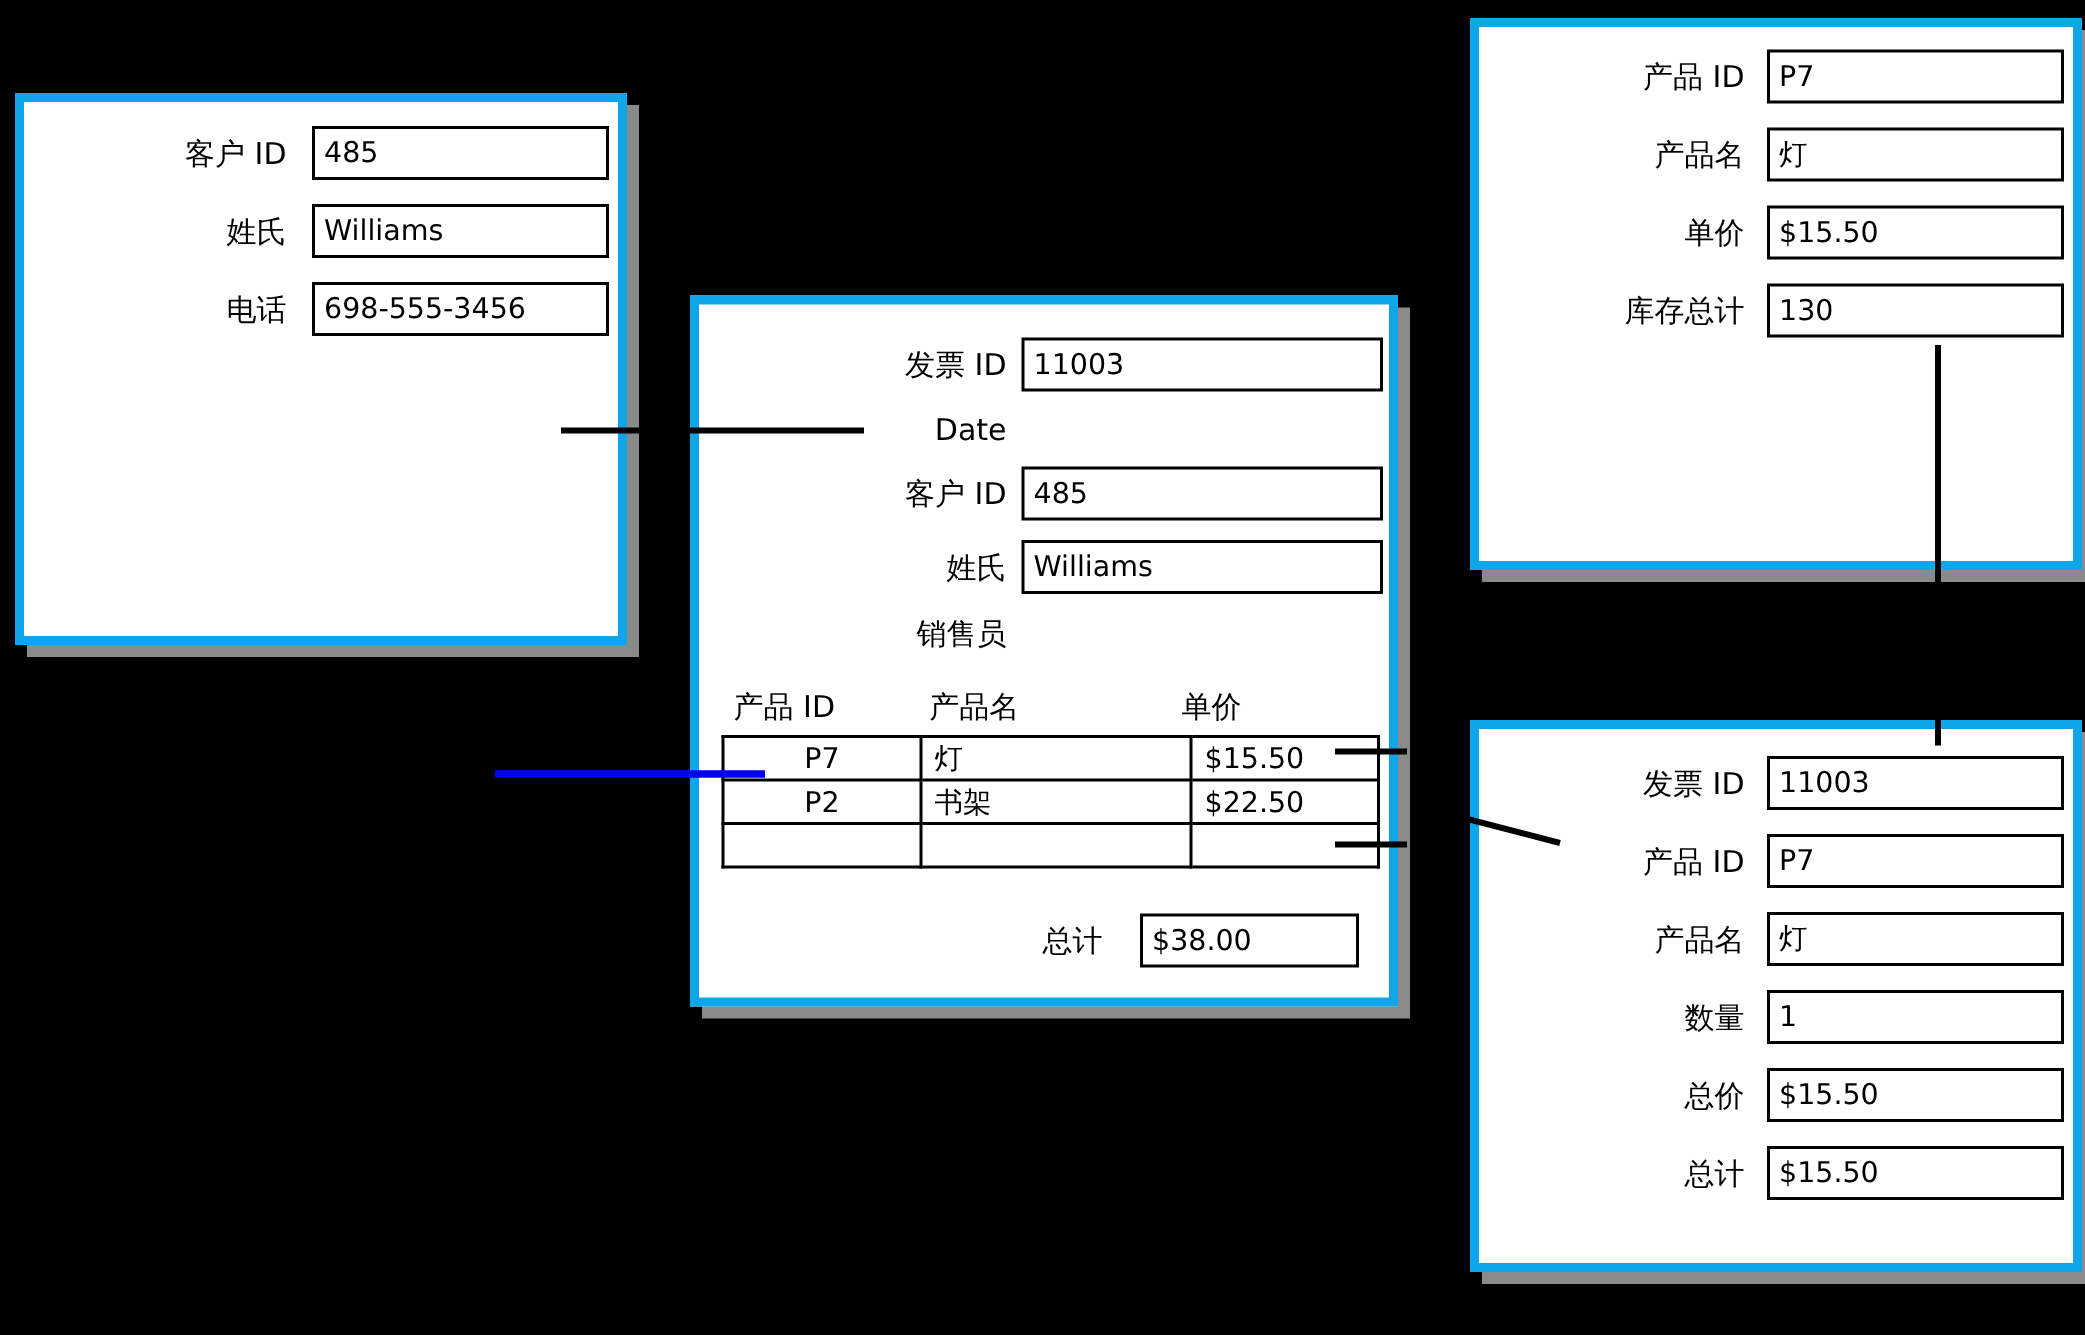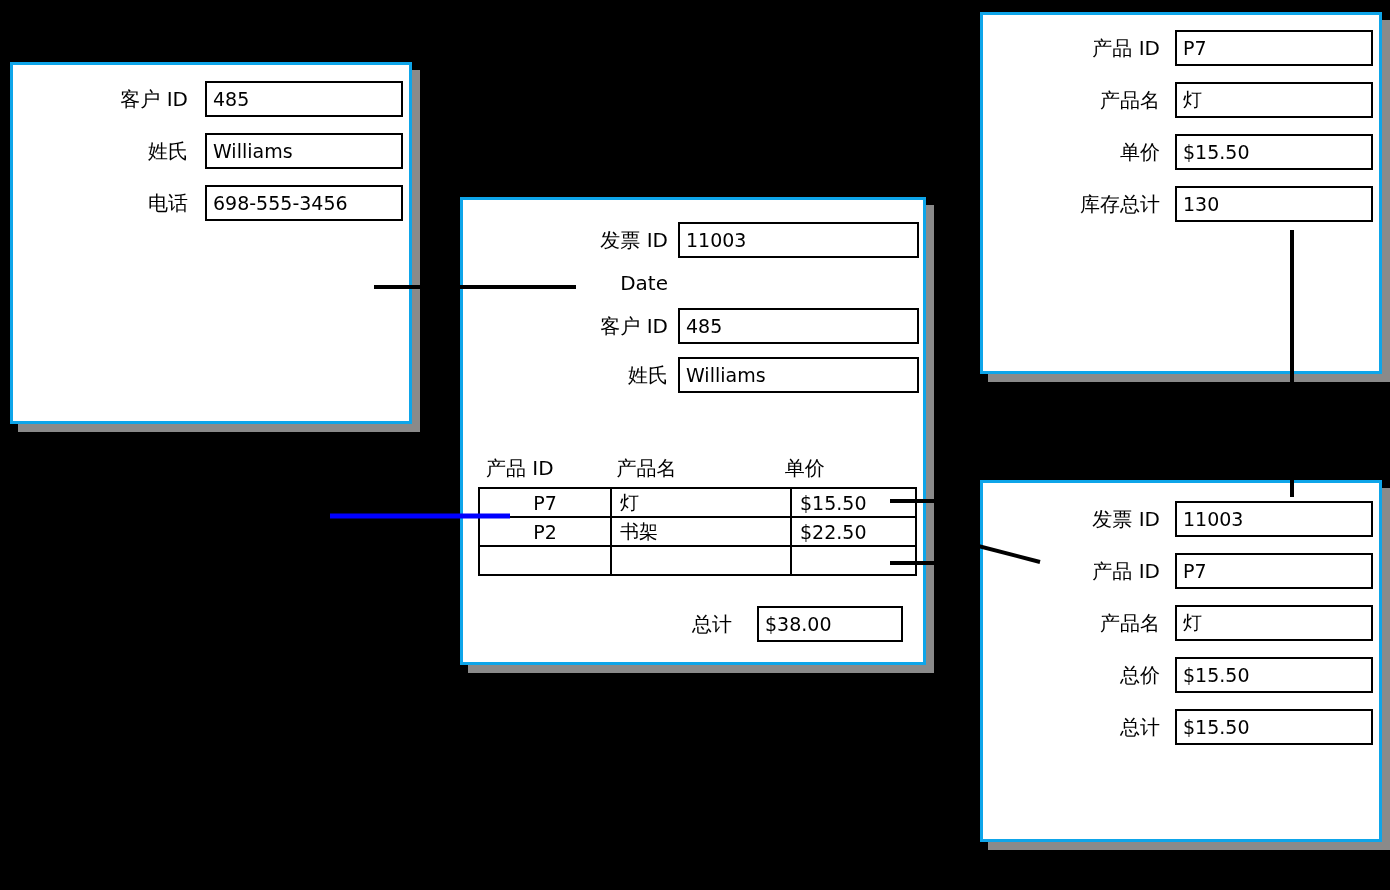--- a/index.html
+++ b/index.html
@@ -7,21 +7,21 @@
     width: 1390px; height: 890px;
     background: #000000;
     position: relative;
     overflow: hidden;
     font-family: "DejaVu Sans", "Liberation Sans", sans-serif;
     color: #000;
   }
   .panel {
     position: absolute;
     background: #ffffff;
-    border: 3px solid #0ea5e9;
+    border: 6px solid #0ea5e9;
     box-shadow: 8px 8px 0 #8a8a8a;
   }
   .fields { display: flex; flex-direction: column; }
   .frow { display: flex; align-items: center; }
   .lbl {
     text-align: right; font-size: 20px; flex: none;
     white-space: nowrap;
   }
   .box {
     flex: none; height: 32px;
@@ -110,20 +110,21 @@
     </div>
     <div class="frow">
       <span class="lbl">客户 ID</span>
       <span class="box">485</span>
     </div>
     <div class="frow">
       <span class="lbl">姓氏</span>
       <span class="box">Williams</span>
     </div>
     <div class="frow">
+      <span class="lbl">销售员</span>
     </div>
   </div>
 
   <div class="items">
     <div class="items-header">
       <span class="ih-0">产品 ID</span>
       <span class="ih-1">产品名</span>
       <span class="ih-2">单价</span>
     </div>
     <table class="items-table">
@@ -182,20 +183,24 @@
     </div>
     <div class="frow">
       <span class="lbl">产品 ID</span>
       <span class="box">P7</span>
     </div>
     <div class="frow">
       <span class="lbl">产品名</span>
       <span class="box">灯</span>
     </div>
     <div class="frow">
+      <span class="lbl">数量</span>
+      <span class="box">1</span>
+    </div>
+    <div class="frow">
       <span class="lbl">总价</span>
       <span class="box">$15.50</span>
     </div>
     <div class="frow">
       <span class="lbl">总计</span>
       <span class="box">$15.50</span>
     </div>
   </div>
 </div>
 

